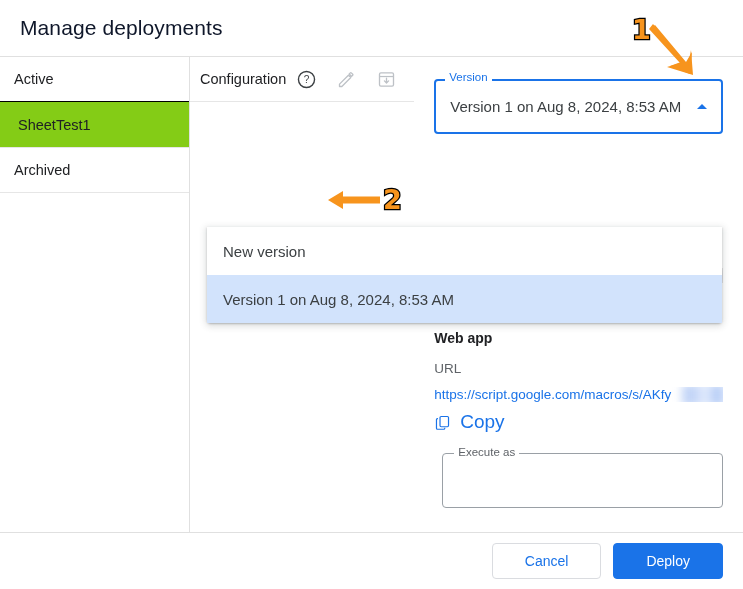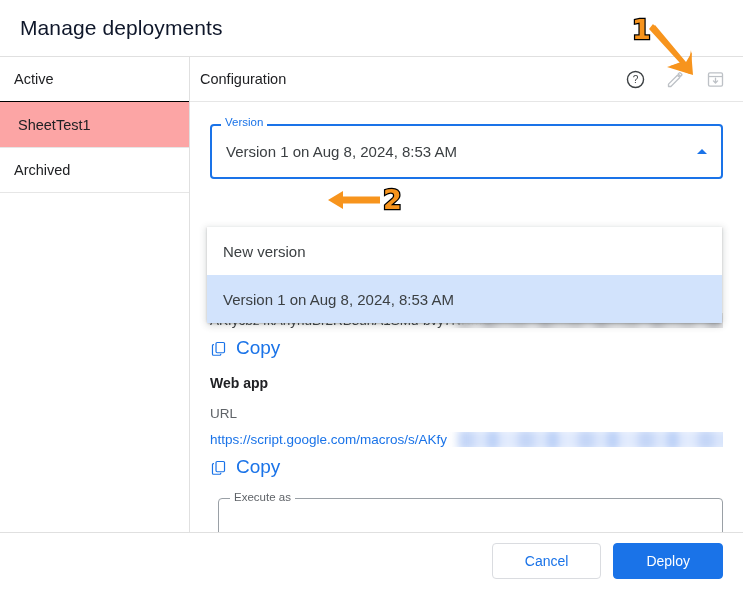--- a/index.html
+++ b/index.html
@@ -70,33 +70,33 @@
     height: 46px;
     display: flex;
     align-items: center;
     padding: 0 14px 0 18px;
     font-size: 14.5px;
     color: #202124;
     box-sizing: border-box;
     border-bottom: 1px solid #e6e6e6;
   }
   .side-item.selected {
-    background: #fca5a5;
+    background: #84cc16;
   }
   .side-empty {
     padding: 14px 12px 0 12px;
     font-size: 14px;
     color: #9aa0a6;
   }
 
   
   .main {
     flex: 1 1 auto;
     display: flex;
-    flex-direction: column;
+    flex-direction: row;
     min-width: 0;
     position: relative;
   }
   .main-header {
     height: 45px;
     flex: 0 0 45px;
     display: flex;
     align-items: center;
     padding: 0 8px 0 10px;
     border-bottom: 1px solid #e6e6e6;

